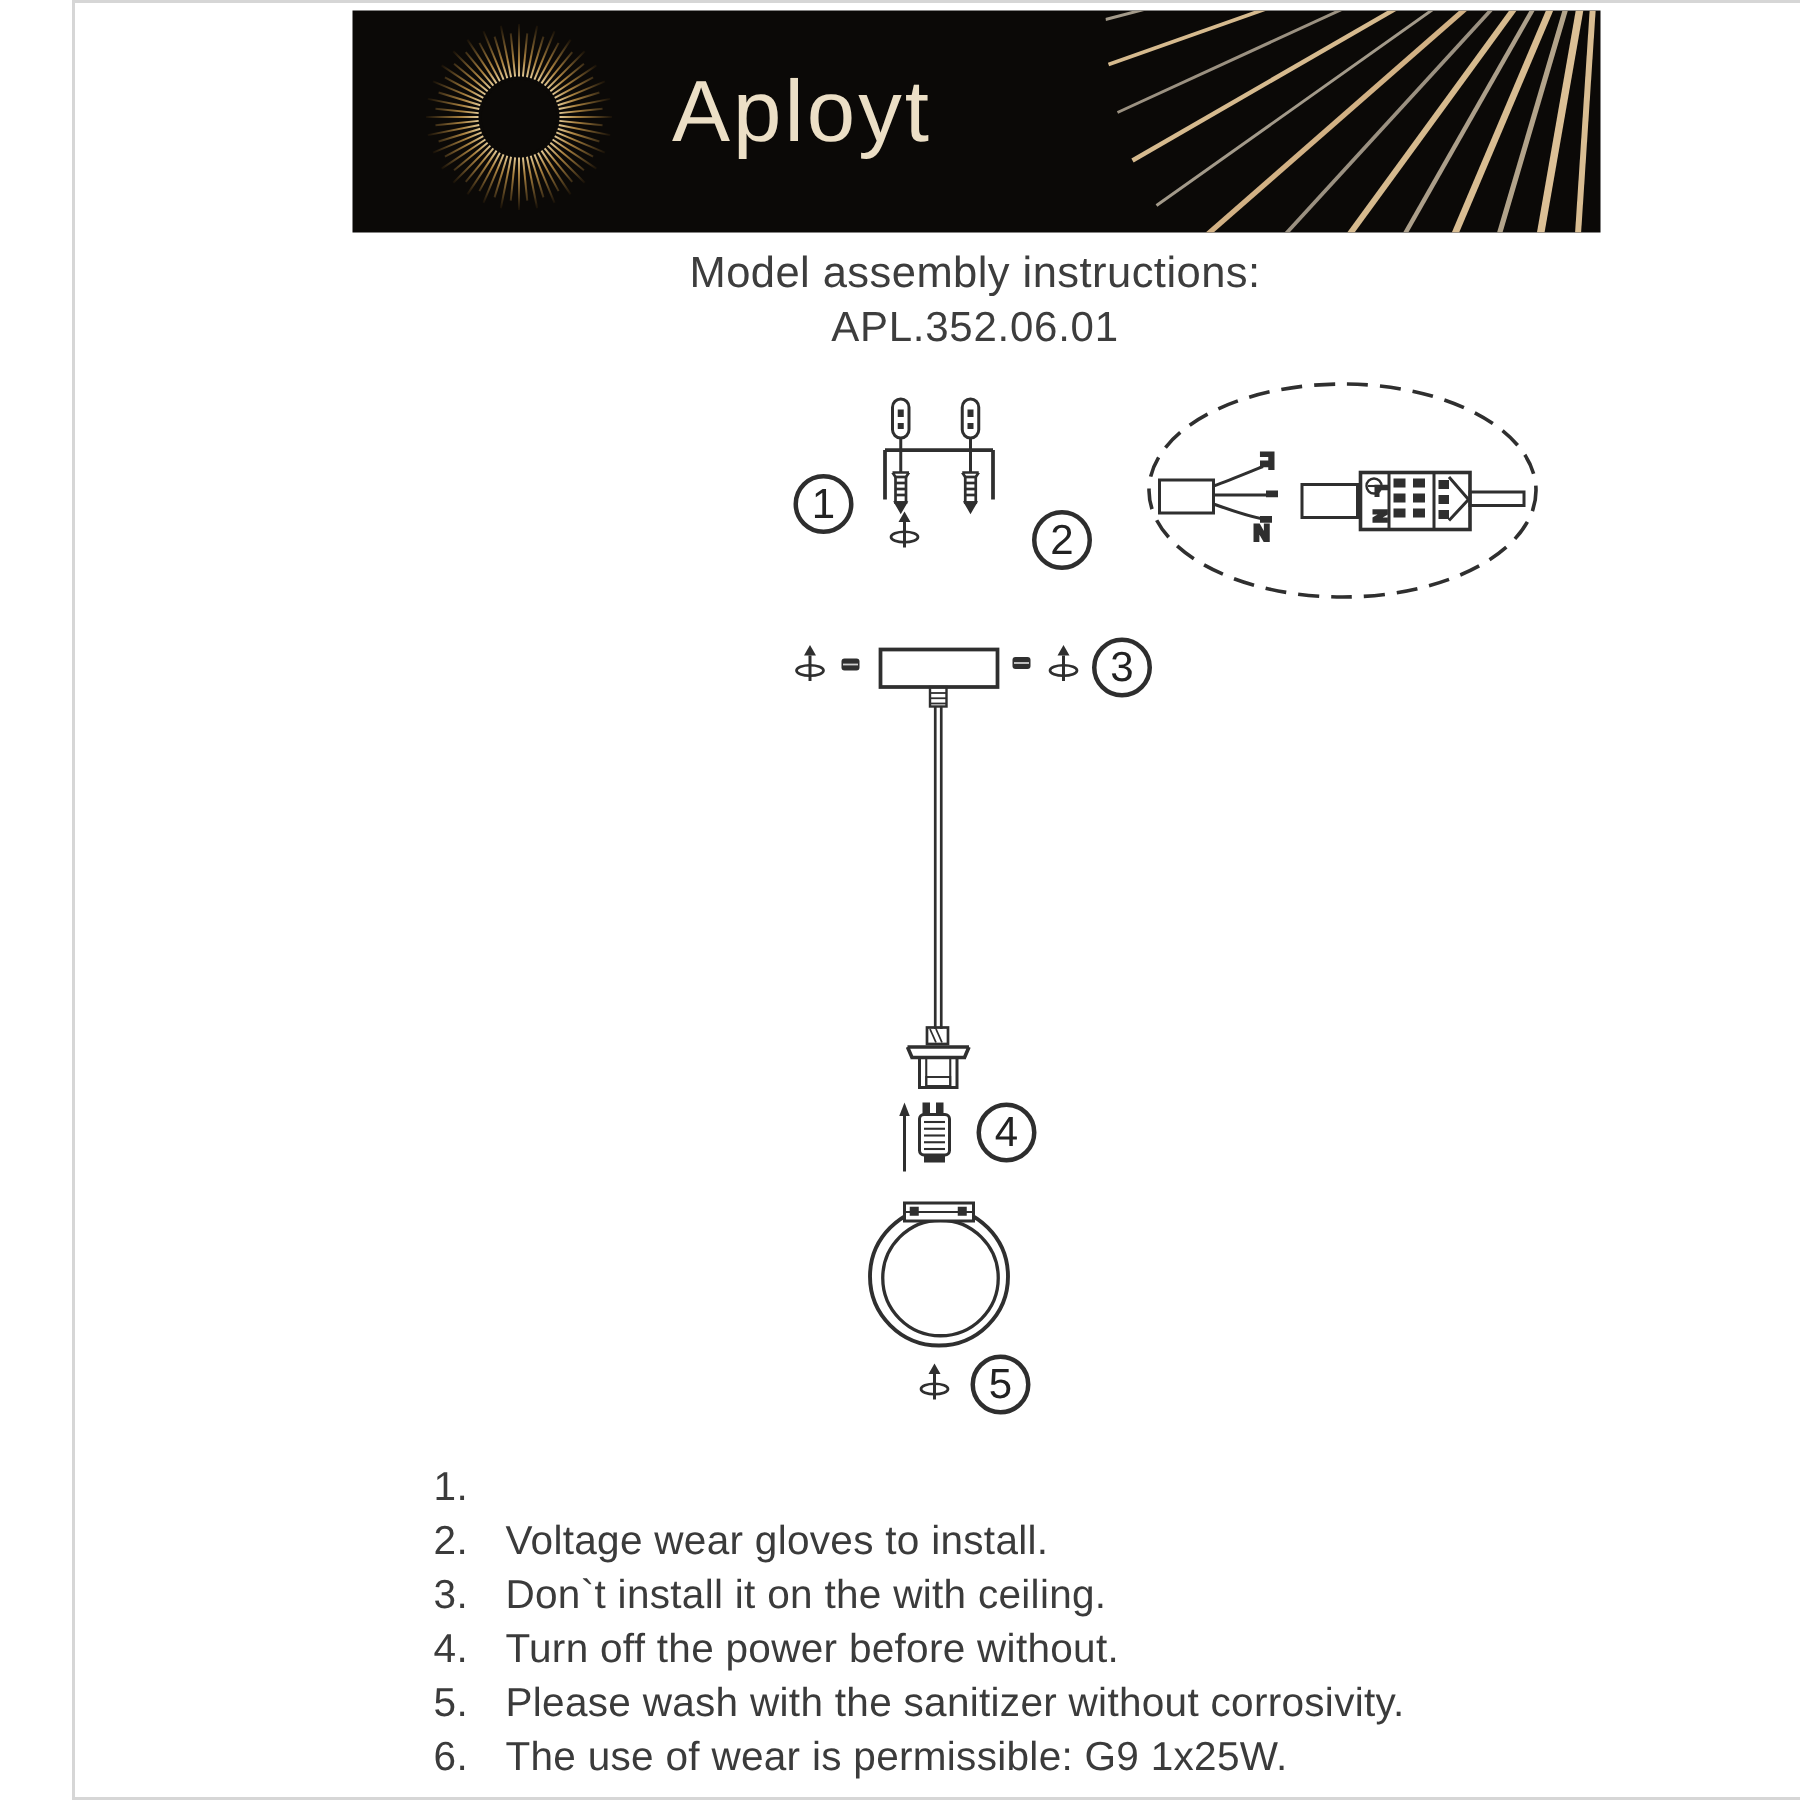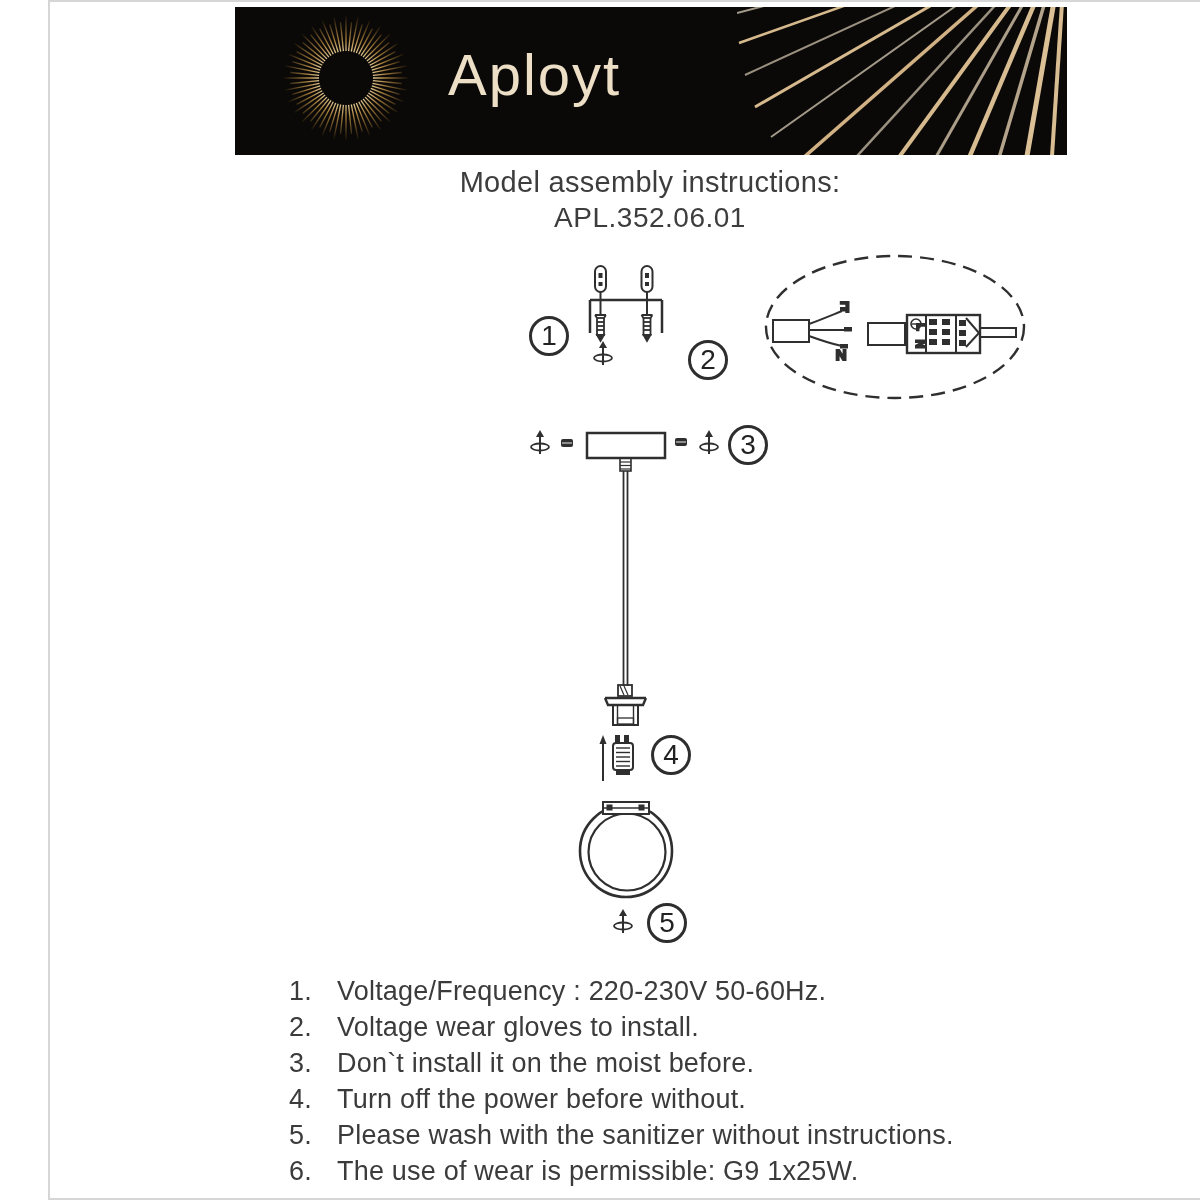--- a/index.html
+++ b/index.html
@@ -275,37 +275,36 @@
 
   <div class="step-circle" style="left:479px; top:314px">1</div>
   <div class="step-circle" style="left:638px; top:338px">2</div>
   <div class="step-circle" style="left:678px; top:423px">3</div>
   <div class="step-circle" style="left:601px; top:733px">4</div>
   <div class="step-circle" style="left:597px; top:901px">5</div>
 
   <div class="instructions">
     <div class="instr-row">
       <span class="instr-num">1.</span>
-      <span class="instr-text">Voltage/Frequency : 220-230V 50-60Hz.</span>
     </div>
     <div class="instr-row">
       <span class="instr-num">2.</span>
       <span class="instr-text">Voltage wear gloves to install.</span>
     </div>
     <div class="instr-row">
       <span class="instr-num">3.</span>
-      <span class="instr-text">Don`t install it on the moist before.</span>
+      <span class="instr-text">Don`t install it on the with ceiling.</span>
     </div>
     <div class="instr-row">
       <span class="instr-num">4.</span>
       <span class="instr-text">Turn off the power before without.</span>
     </div>
     <div class="instr-row">
       <span class="instr-num">5.</span>
-      <span class="instr-text">Please wash with the sanitizer without instructions.</span>
+      <span class="instr-text">Please wash with the sanitizer without corrosivity.</span>
     </div>
     <div class="instr-row">
       <span class="instr-num">6.</span>
       <span class="instr-text">The use of wear is permissible: G9 1x25W.</span>
     </div>
   </div>
 
 </div>
 
 </body></html>

